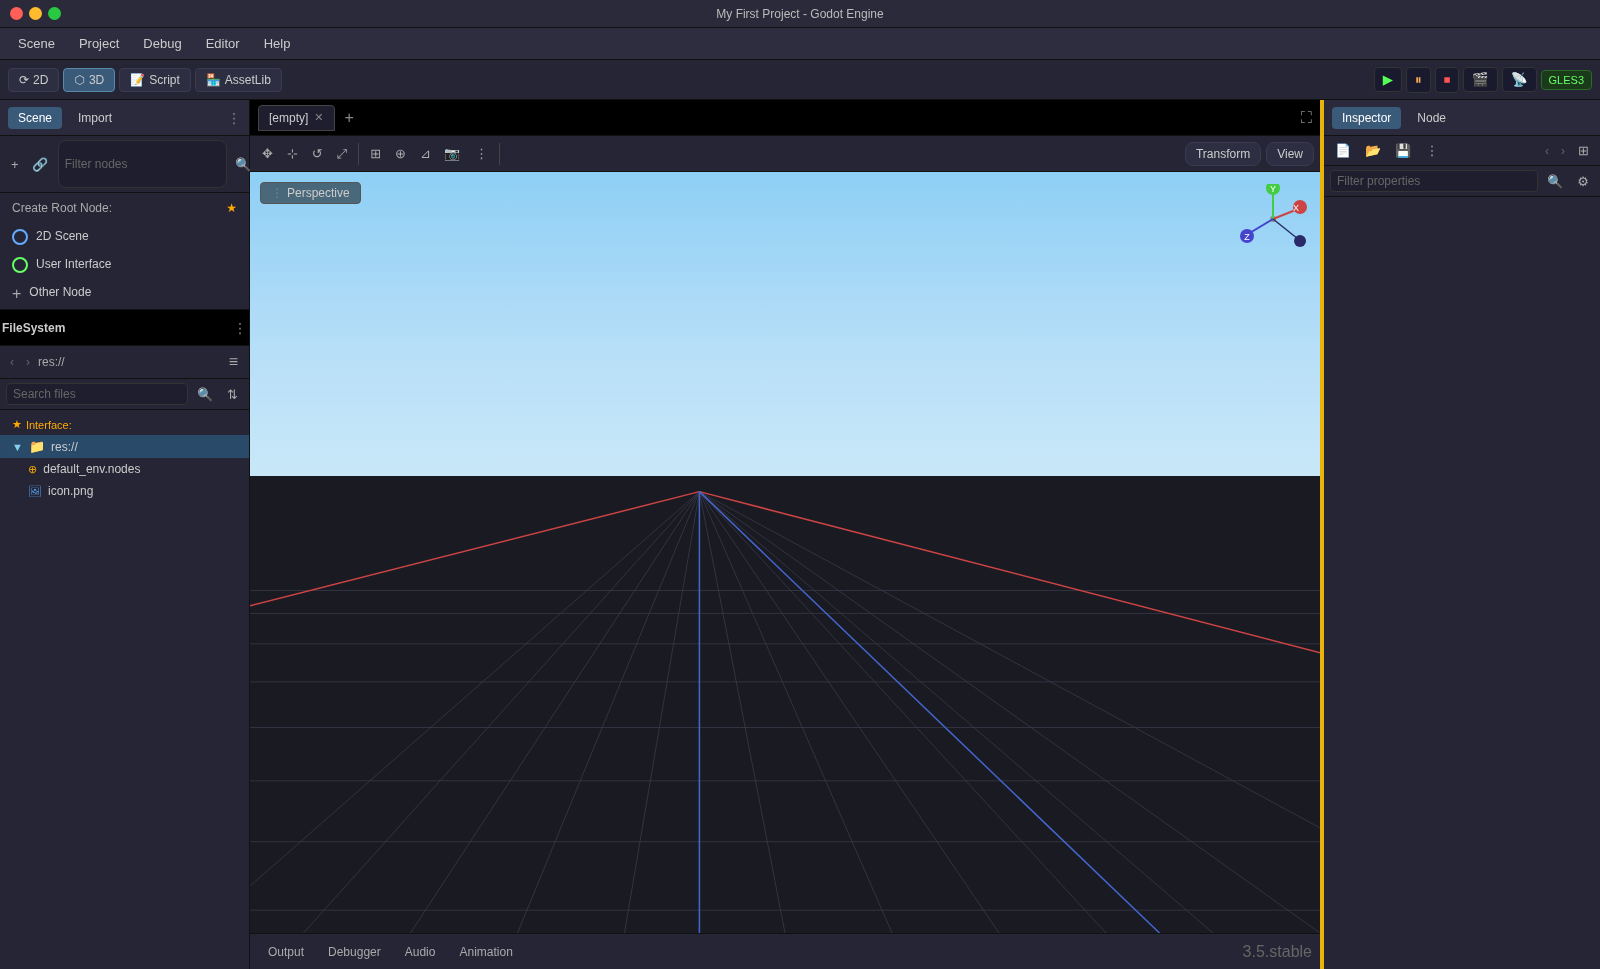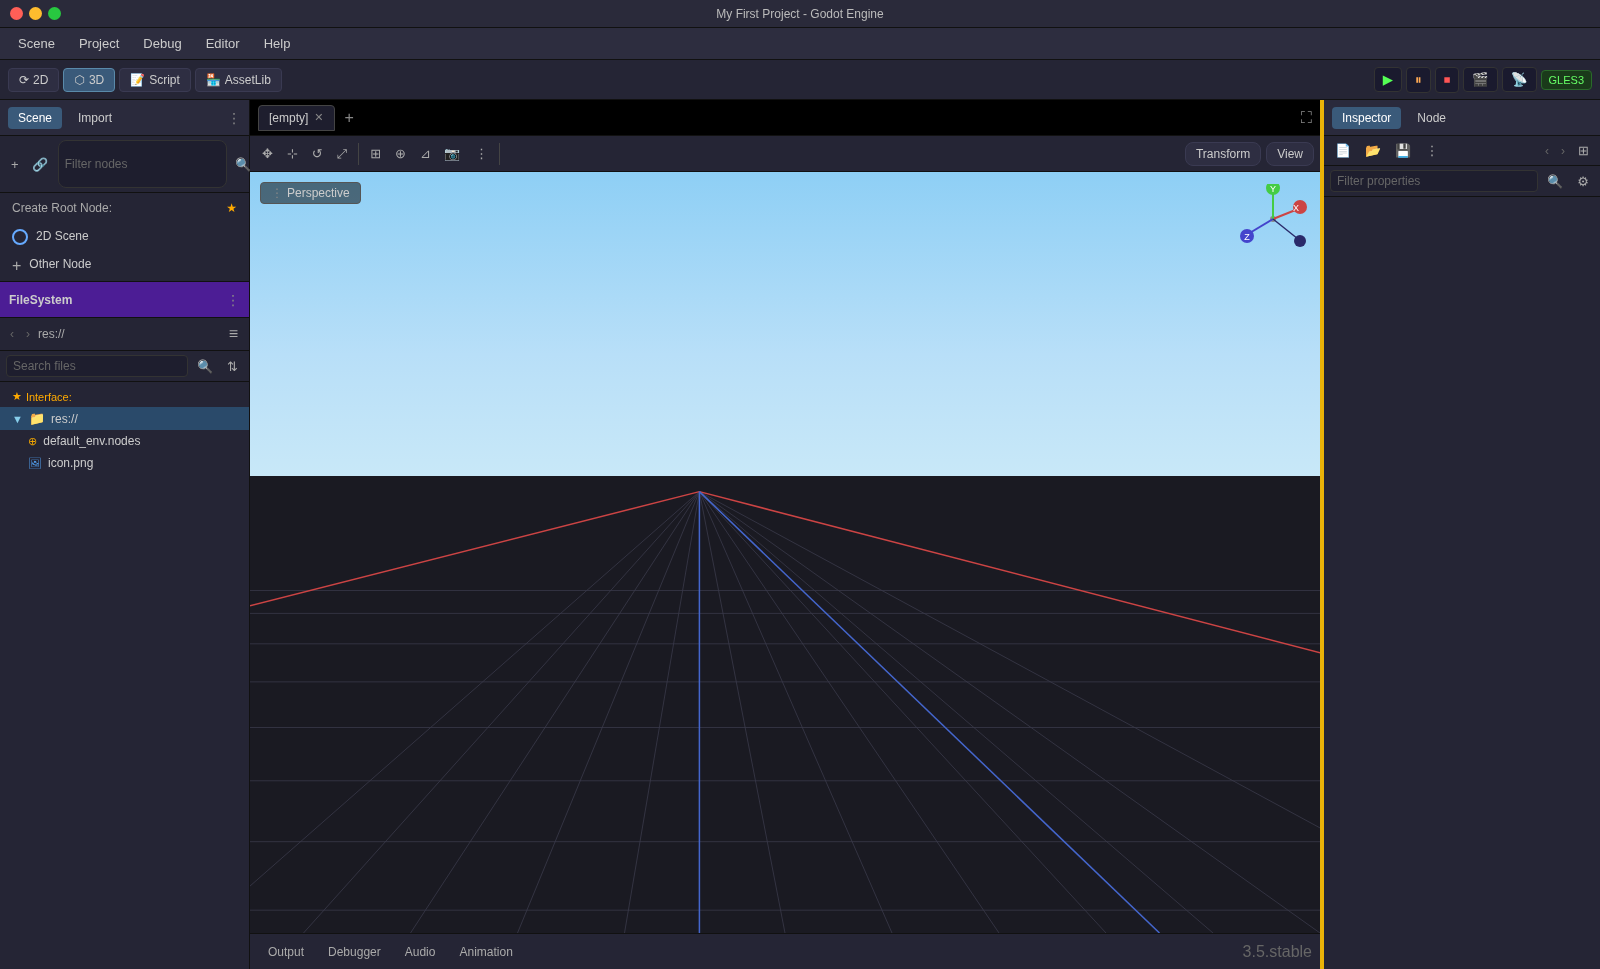--- a/index.html
+++ b/index.html
@@ -200,25 +200,25 @@
 
     
     .filesystem-panel {
       flex: 1;
       display: flex;
       flex-direction: column;
       border-top: 1px solid #111;
       min-height: 200px;
     }
     .fs-header {
-      background: #4c1d95;
+      background: #000000;
       height: 36px;
       display: flex;
       align-items: center;
-      padding: 0 9px;
+      padding: 0 2px;
       border-bottom: 1px solid #111;
     }
     .fs-title { font-size: 12px; color: #ccc; font-weight: bold; }
     .fs-nav {
       display: flex;
       align-items: center;
       padding: 4px 6px;
       gap: 4px;
       border-bottom: 1px solid #111;
       background: #252535;
@@ -527,20 +527,24 @@
     </div>
 
     <div class="create-root-label">
       <span>Create Root Node:</span>
       <span style="color:#fa0;">★</span>
     </div>
 
     <div class="node-item">
       <div class="node-icon scene2d"></div>
       <span>2D Scene</span>
+    </div>
+    <div class="node-item">
+      <div class="node-icon ui"></div>
+      <span>User Interface</span>
     </div>
     <div class="node-item">
       <span style="font-size:16px;color:#aaa;">+</span>
       <span>Other Node</span>
     </div>
 
     <div class="filesystem-panel">
       <div class="fs-header">
         <span class="fs-title">FileSystem</span>
         <div style="margin-left:auto;" class="panel-more">⋮</div>

